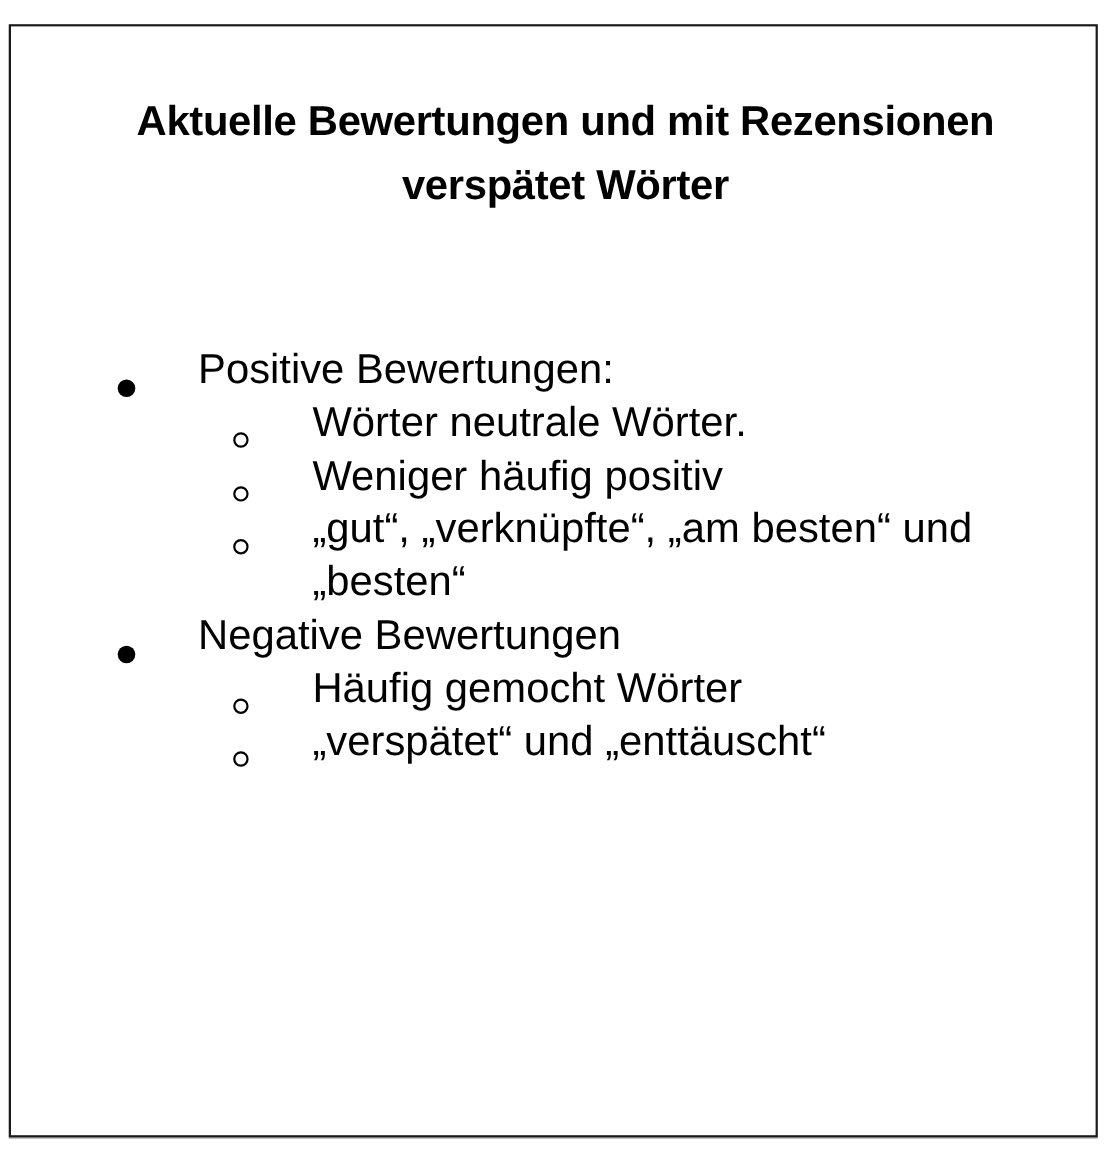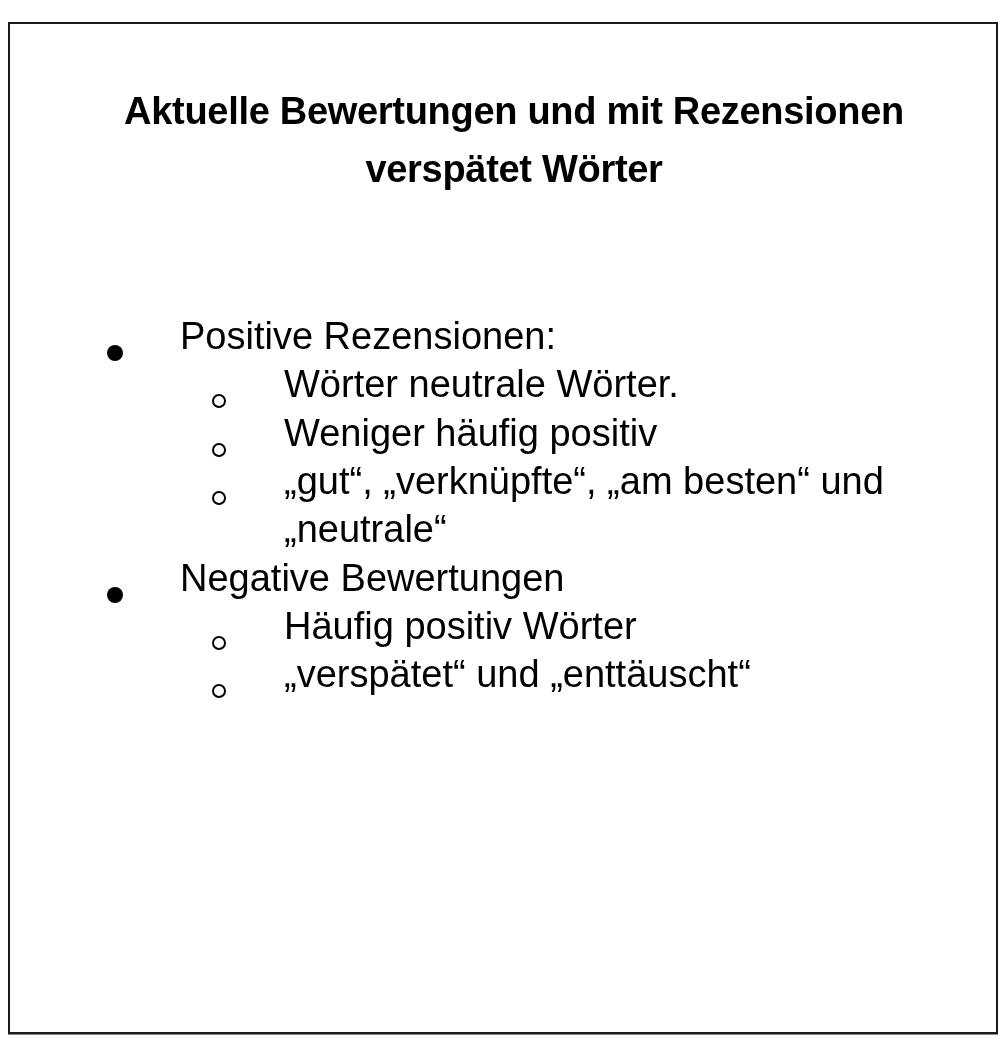--- a/index.html
+++ b/index.html
@@ -31,44 +31,44 @@
 <div class="slide">
   <div class="title">
     <div>Aktuelle Bewertungen und mit Rezensionen</div>
     <div>verspätet Wörter</div>
   </div>
 
   <div class="list">
 
     <div class="item lvl1" style="top:0px;">
       <span class="bullet" style="top:16px;"><span class="disc"></span></span>
-      <span class="text">Positive Rezensionen:</span>
+      <span class="text">Positive Bewertungen:</span>
     </div>
     <div class="item lvl2" style="top:48px;">
       <span class="bullet" style="top:16px;"><span class="circle"></span></span>
       <span class="text">Wörter neutrale Wörter.</span>
     </div>
     <div class="item lvl2" style="top:97px;">
       <span class="bullet" style="top:16px;"><span class="circle"></span></span>
       <span class="text">Weniger häufig positiv</span>
     </div>
     <div class="item lvl2" style="top:145px;">
       <span class="bullet" style="top:16px;"><span class="circle"></span></span>
       <span class="text">„gut“, „verknüpfte“, „am besten“ und</span>
     </div>
     <div class="item lvl2" style="top:193px;">
-      <span class="text">„neutrale“</span>
+      <span class="text">„besten“</span>
     </div>
 
     <div class="item lvl1" style="top:242px;">
       <span class="bullet" style="top:16px;"><span class="disc"></span></span>
       <span class="text">Negative Bewertungen</span>
     </div>
     <div class="item lvl2" style="top:290px;">
       <span class="bullet" style="top:16px;"><span class="circle"></span></span>
-      <span class="text">Häufig positiv Wörter</span>
+      <span class="text">Häufig gemocht Wörter</span>
     </div>
     <div class="item lvl2" style="top:338px;">
       <span class="bullet" style="top:16px;"><span class="circle"></span></span>
       <span class="text">„verspätet“ und „enttäuscht“</span>
     </div>
   </div>
 </div>
 
 </body></html>

